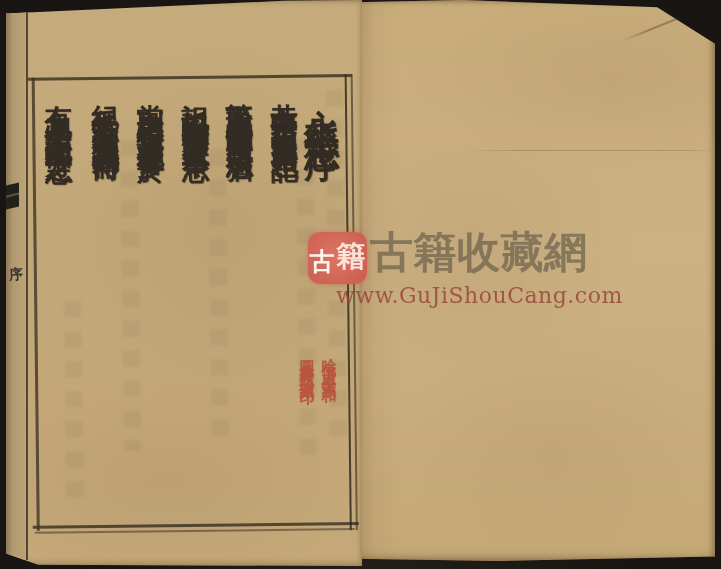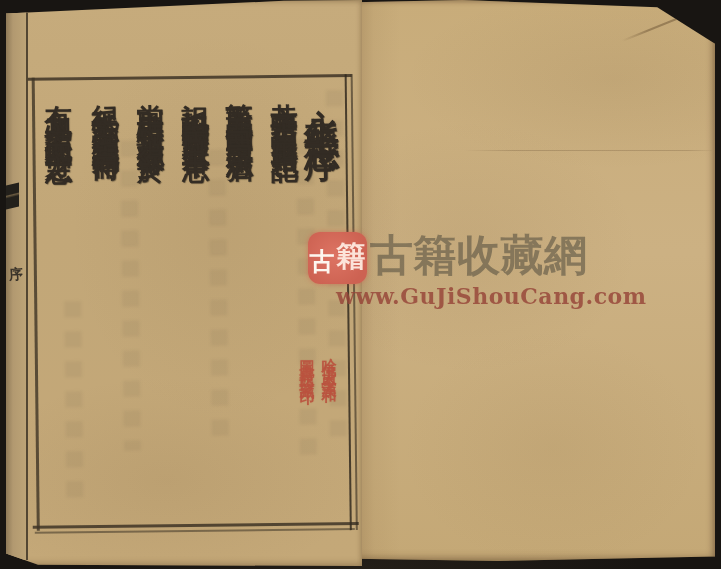--- a/index.html
+++ b/index.html
@@ -106,28 +106,28 @@
     background:radial-gradient(circle at 45% 45%, #dd7463, #cd6252 75%);
     box-shadow:0 0 5px rgba(205,95,75,.55);
     display:flex;align-items:center;justify-content:center;gap:2px;
   }
   .wm-logo .g1{color:#fdf6ee;font-size:25px;font-weight:800;margin-top:6px;
     font-family:"DejaVu Sans", sans-serif;}
   .wm-logo .g2{color:rgba(255,238,228,.92);font-size:29px;font-weight:700;margin-top:-2px;
     font-family:"DejaVu Sans", sans-serif;}
   .wm-title{
     position:absolute;left:370px;top:234px;z-index:10;
-    font-family:Liberation Serif, serif;
+    font-family:Liberation Mono, monospace;
     font-size:43px;font-weight:800;line-height:1;
     color:rgba(90,84,66,.60);letter-spacing:0.5px;white-space:nowrap;
   }
   .wm-url{
     position:absolute;left:336px;top:283px;z-index:10;
     font-family:"DejaVu Serif", serif;
-    font-size:22px;font-weight:700;line-height:1.2;
+    font-size:22px;font-weight:400;line-height:1.2;
     color:rgba(150,68,56,.82);letter-spacing:0.5px;white-space:nowrap;
   }
 </style>
 </head>
 <body>
 
 <div class="stage">
 
   <div class="page-right">
     <div class="crease-diag"></div>

